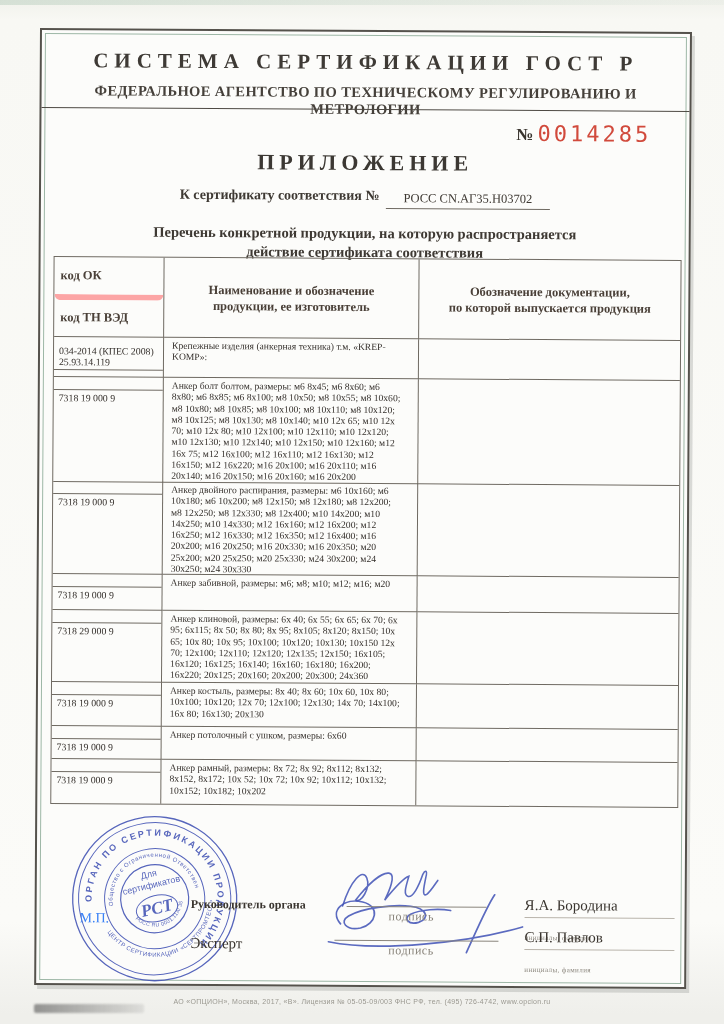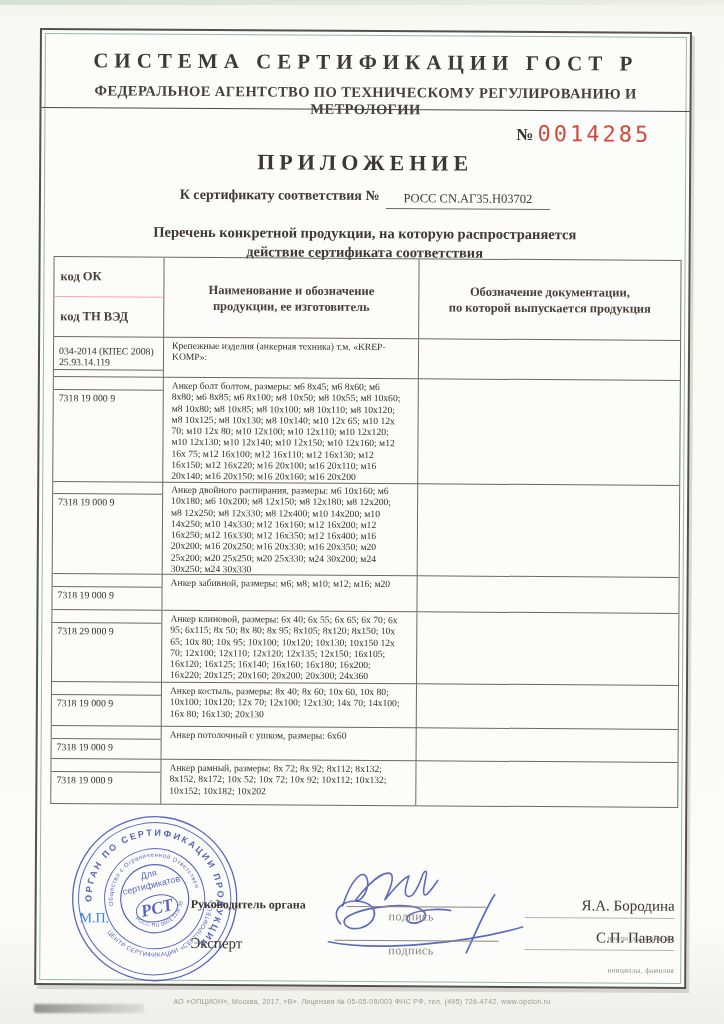--- a/index.html
+++ b/index.html
@@ -77,21 +77,21 @@
   }
   .t-row{ display:grid; grid-template-columns:110px 255px 1fr; }
   .t-row > div{ border-right:1px solid #6f6a62; border-bottom:1px solid #6f6a62; }
   .t-row > div:last-child{ border-right:none; }
   .t-row:last-child > div{ border-bottom:none; }
   .hdr-left{ display:flex; flex-direction:column; }
   .hdr-left .h1a,.hdr-left .h1b{
     flex:1; display:flex; align-items:center; padding-left:6px;
     font-weight:bold; font-size:12.5px; color:#4a4038;
   }
-  .hdr-left .h1a{ border-bottom:1px solid #fca5a5; }
+  .hdr-left .h1a{ border-bottom:6px solid #fca5a5;border-radius:6px; }
   .hdr-mid,.hdr-right{
     display:flex; align-items:center; justify-content:center; text-align:center;
     font-weight:bold; font-size:12.5px; line-height:16px; color:#4a4038;
     white-space:pre-line; padding:4px;
   }
   .row-h{ height:80px; }
   .code-cell{ position:relative; }
   .code-cell .spacer{ height:13px; border-bottom:1px solid #6f6a62; }
   .code-cell .code{ padding:2px 3px 0 5px; font-size:9.8px; white-space:pre-line; }
   .code-cell.first .code{ padding-top:8px; }
@@ -105,21 +105,21 @@
   .lbl-expert{ position:absolute; left:154px; top:904px; font-size:15px; font-weight:normal; color:#3a352f; }
   .sigline{ position:absolute; border-bottom:1px solid #8a857c; }
   .sigline.s1{ left:310px; top:874px; width:140px; }
   .sigline.s2{ left:298px; top:908px; width:164px; }
   .sig-cap{ position:absolute; font-size:12px; color:#8a857c; letter-spacing:.5px; }
   .sig-cap.c1{ left:352px; top:877px; }
   .sig-cap.c2{ left:352px; top:911px; }
   .sig-svg{ position:absolute; }
   .sig-svg.v1{ left:300px; top:832px; }
   .sig-svg.v2{ left:282px; top:858px; }
-  .name-block{ position:absolute; width:150px; text-align:right; }
+  .name-block{ position:absolute; width:150px; text-align:left; }
   .name-block .nm{ font-size:15px; color:#3a352f; }
   .name-block .nline{ border-bottom:1px solid #b9b4ab; margin-top:3px; }
   .name-block .ncap{ font-size:7px; color:#8a857c; margin-top:16px; letter-spacing:.4px; }
   .nb1{ left:488px; top:864px; }
   .nb2{ left:488px; top:896px; }
   .fine-print{
     position:absolute; left:0; right:0; top:998px; text-align:center;
     font-family:"Liberation Sans", sans-serif;
     font-size:7px; color:#9a9890; letter-spacing:.3px;
   }

